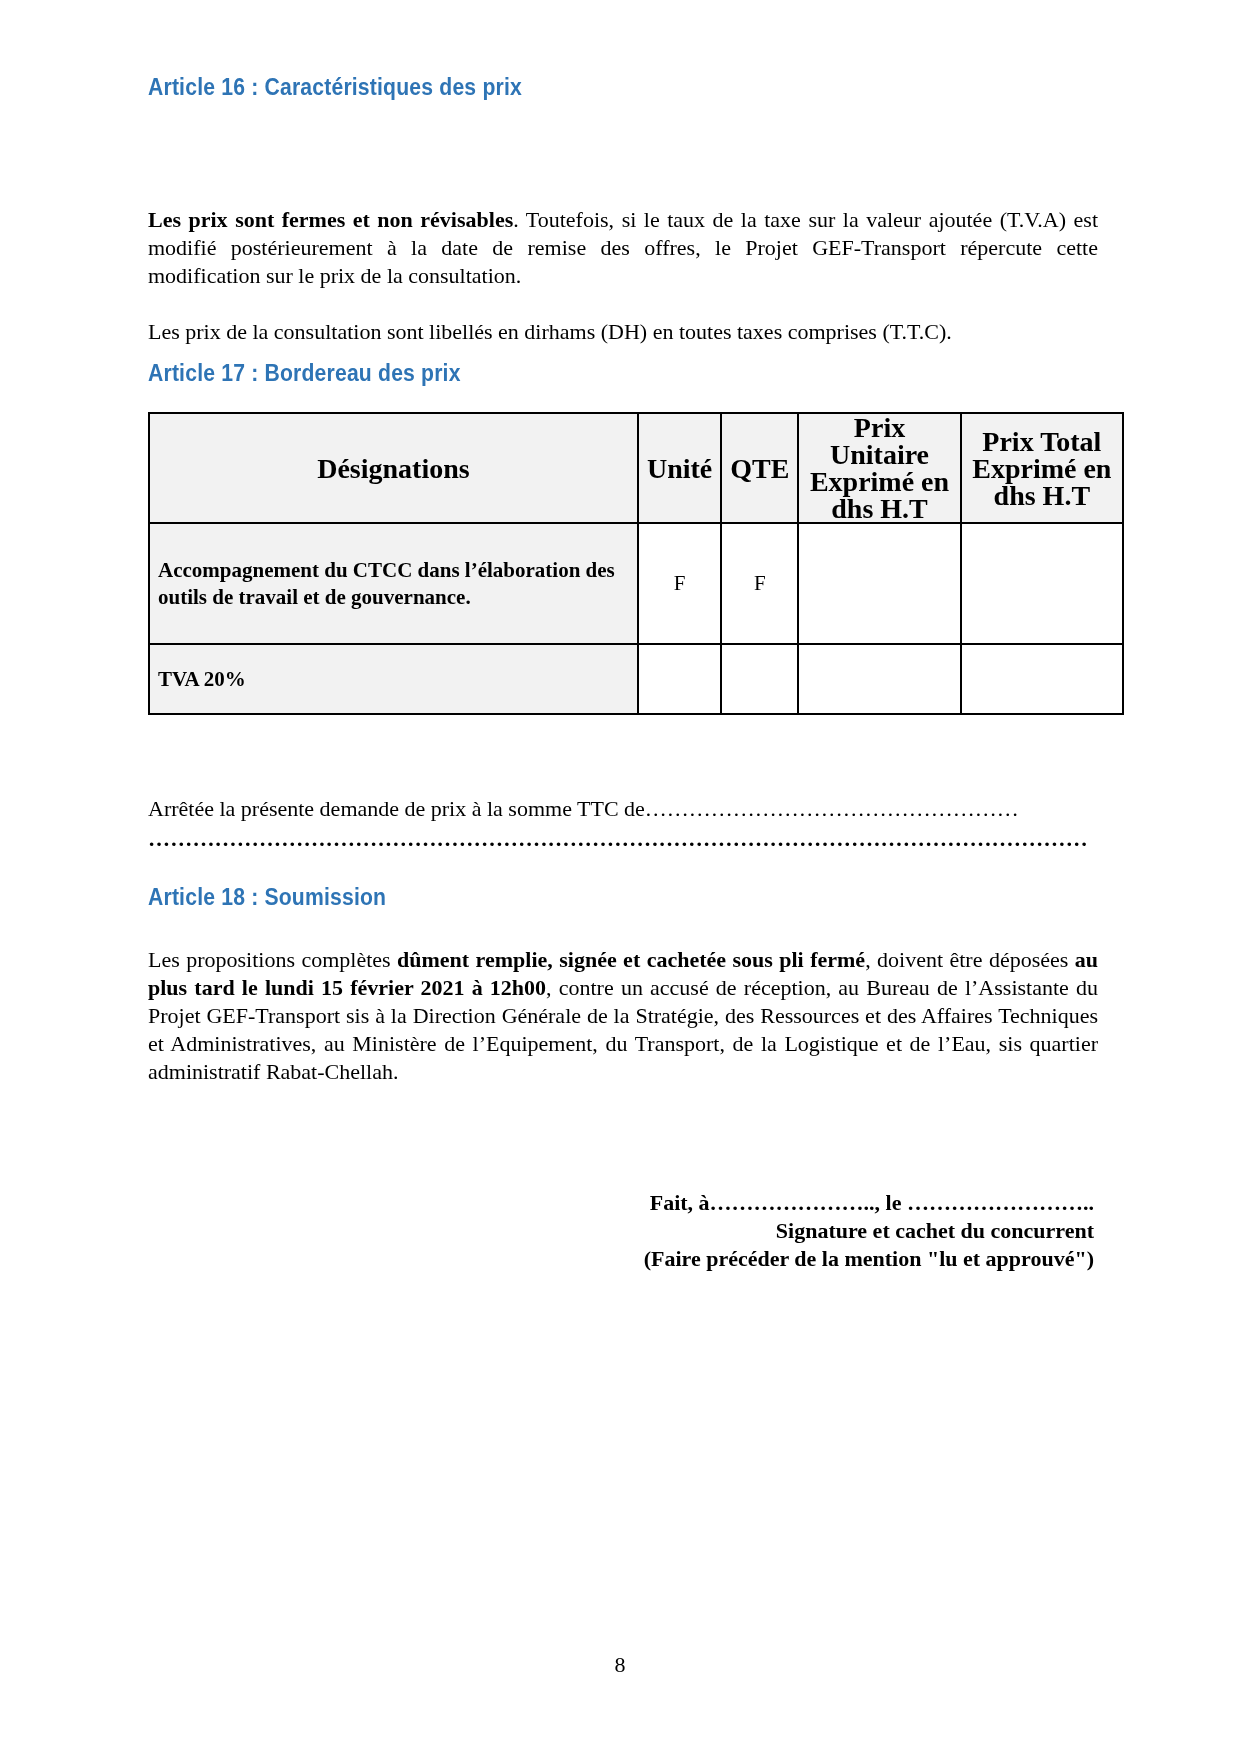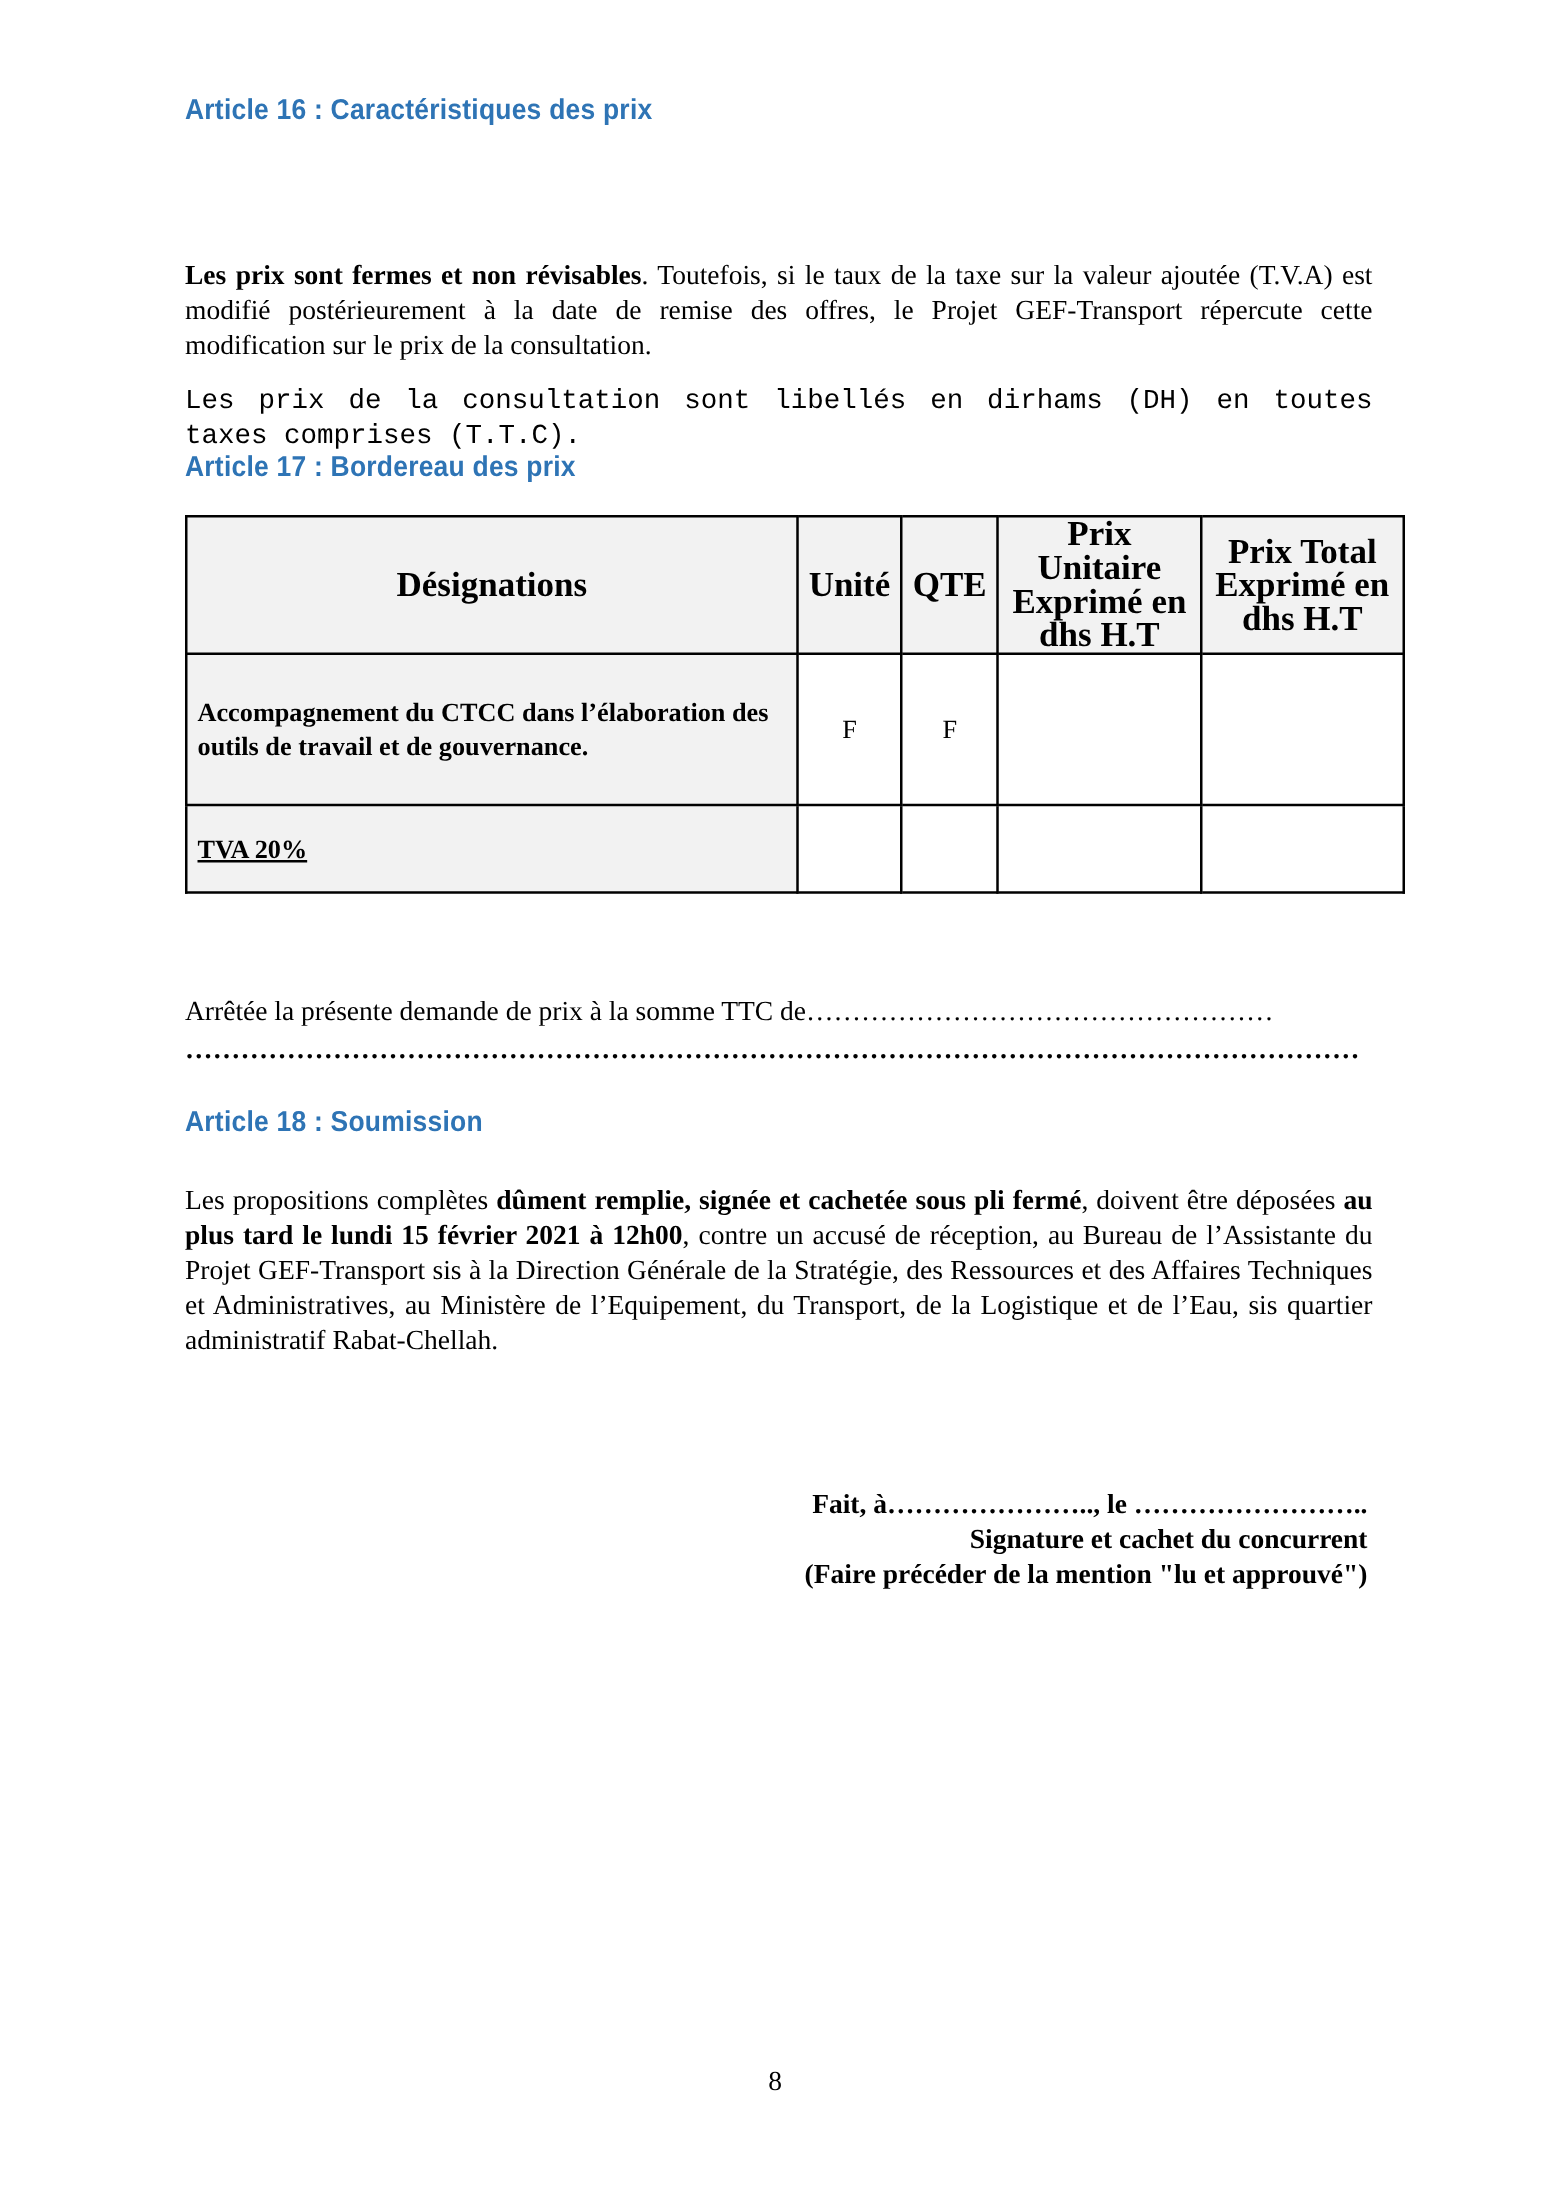--- a/index.html
+++ b/index.html
@@ -21,21 +21,21 @@
     border-collapse: collapse; width: 976px;
     font-family: "Liberation Serif", "DejaVu Serif", serif;
   }
   table.bordereau td, table.bordereau th {
     border: 2px solid #000; padding: 0 8px; vertical-align: middle;
   }
   table.bordereau th { font-weight: bold; font-size: 28px; line-height: 27px; text-align: center; }
   .hdr-grey { background: #f2f2f2; }
   .row-header { height: 81px; }
   .row-item { height: 121px; }
-  .row-tva { height: 70px; text-decoration: underline; }
+  .row-tva { height: 70px; }
   .row-ttc { height: 70px; }
   .col-desig { width: 484px; }
   .col-unite { width: 57px; }
   .col-qte { width: 57px; }
   .col-pu { width: 146px; }
   .col-pt { width: 146px; }
   td.desig-cell { background: #f2f2f2; font-weight: bold; font-size: 21px; line-height: 27px; text-align: left; }
   td.center-cell { text-align: center; font-size: 21px; }
   .arretee {
     position: absolute; left: 148px; top: 796px; width: 950px;
@@ -58,21 +58,21 @@
 </head>
 <body>
 
 <div class="page">
 
   <div class="block heading" style="top:74px;">Article 16 : Caractéristiques des prix</div>
 
 
   <div class="block para" style="top:206px;"><b>Les prix sont fermes et non révisables</b><span>. Toutefois, si le taux de la taxe sur la valeur ajoutée (T.V.A) est modifié postérieurement à la date de remise des offres, le Projet GEF-Transport répercute cette modification sur le prix de la consultation.</span></div>
 
-  <div class="block para" style="top:307px;font-family:Liberation Mono, monospace;">Les prix de la consultation sont libellés en dirhams (DH) en toutes taxes comprises (T.T.C).</div>
+  <div class="block para" style="top:318px;">Les prix de la consultation sont libellés en dirhams (DH) en toutes taxes comprises (T.T.C).</div>
 
   <div class="block heading" style="top:360px;">Article 17 : Bordereau des prix</div>
 
   <table class="bordereau">
     <tbody>
         <tr class="row-header">
       <th class="col-desig hdr-grey">Désignations</th>
       <th class="col-unite hdr-grey">Unité</th>
       <th class="col-qte hdr-grey">QTE</th>
       <th class="col-pu hdr-grey">Prix Unitaire Exprimé en dhs H.T</th>

